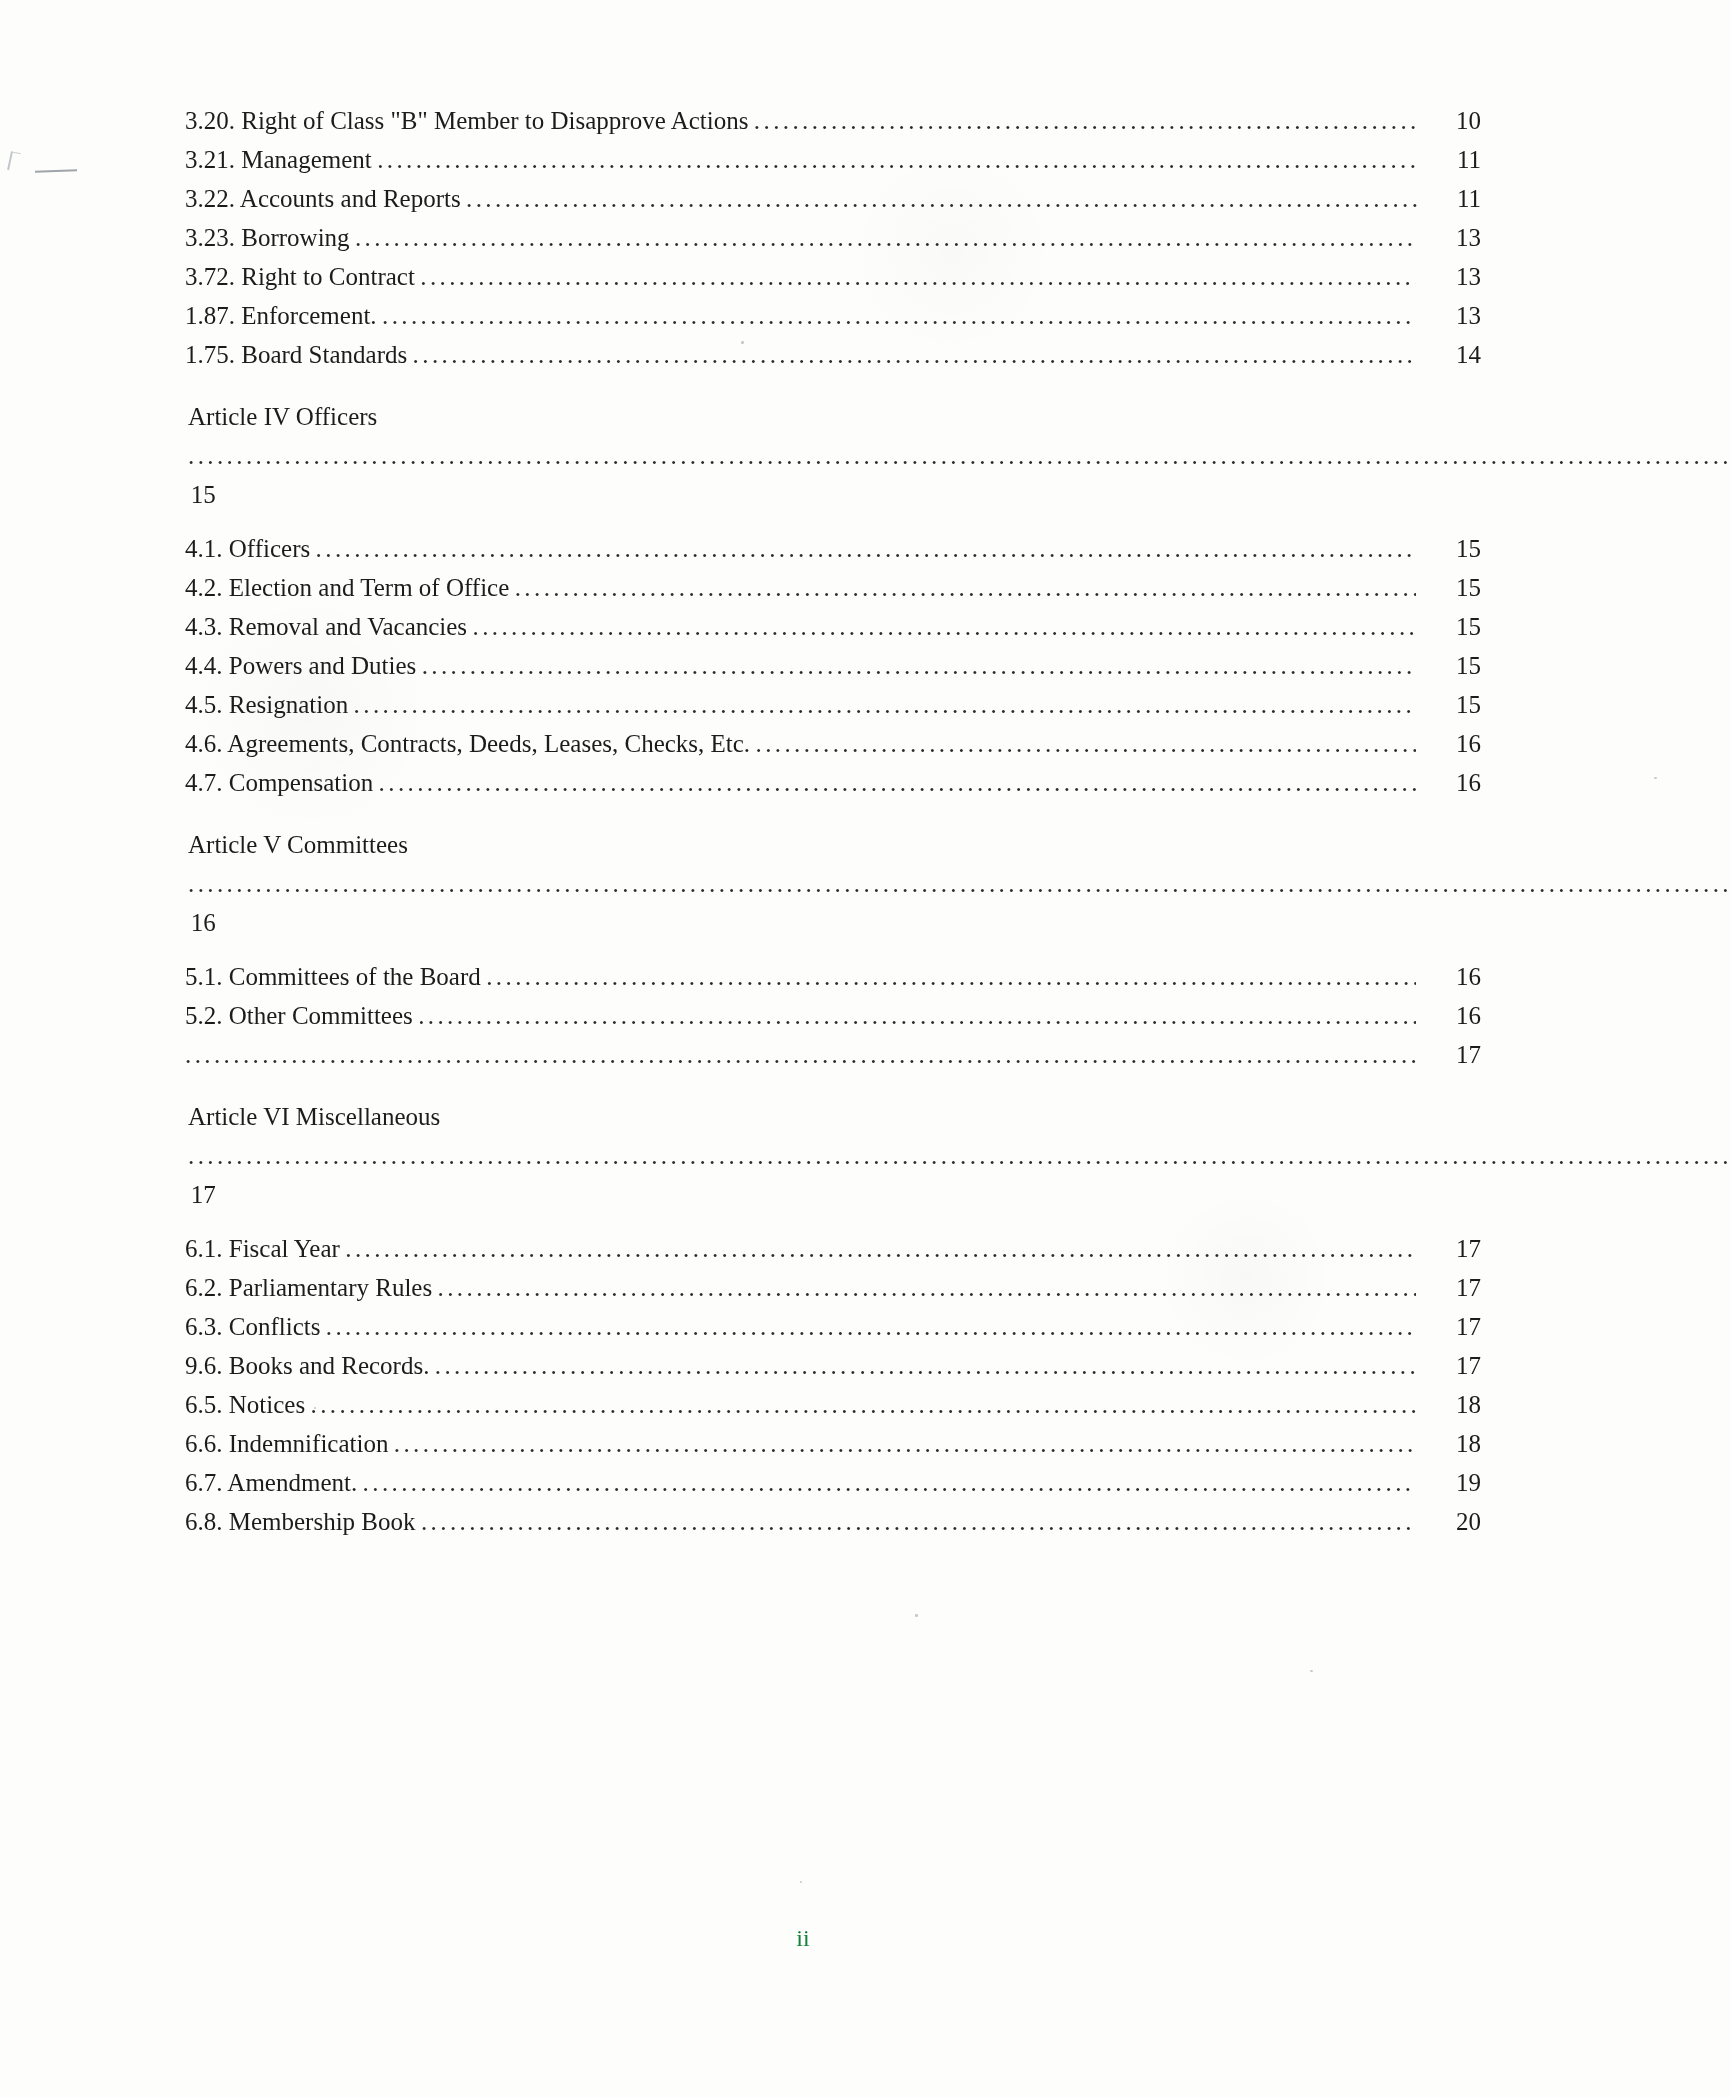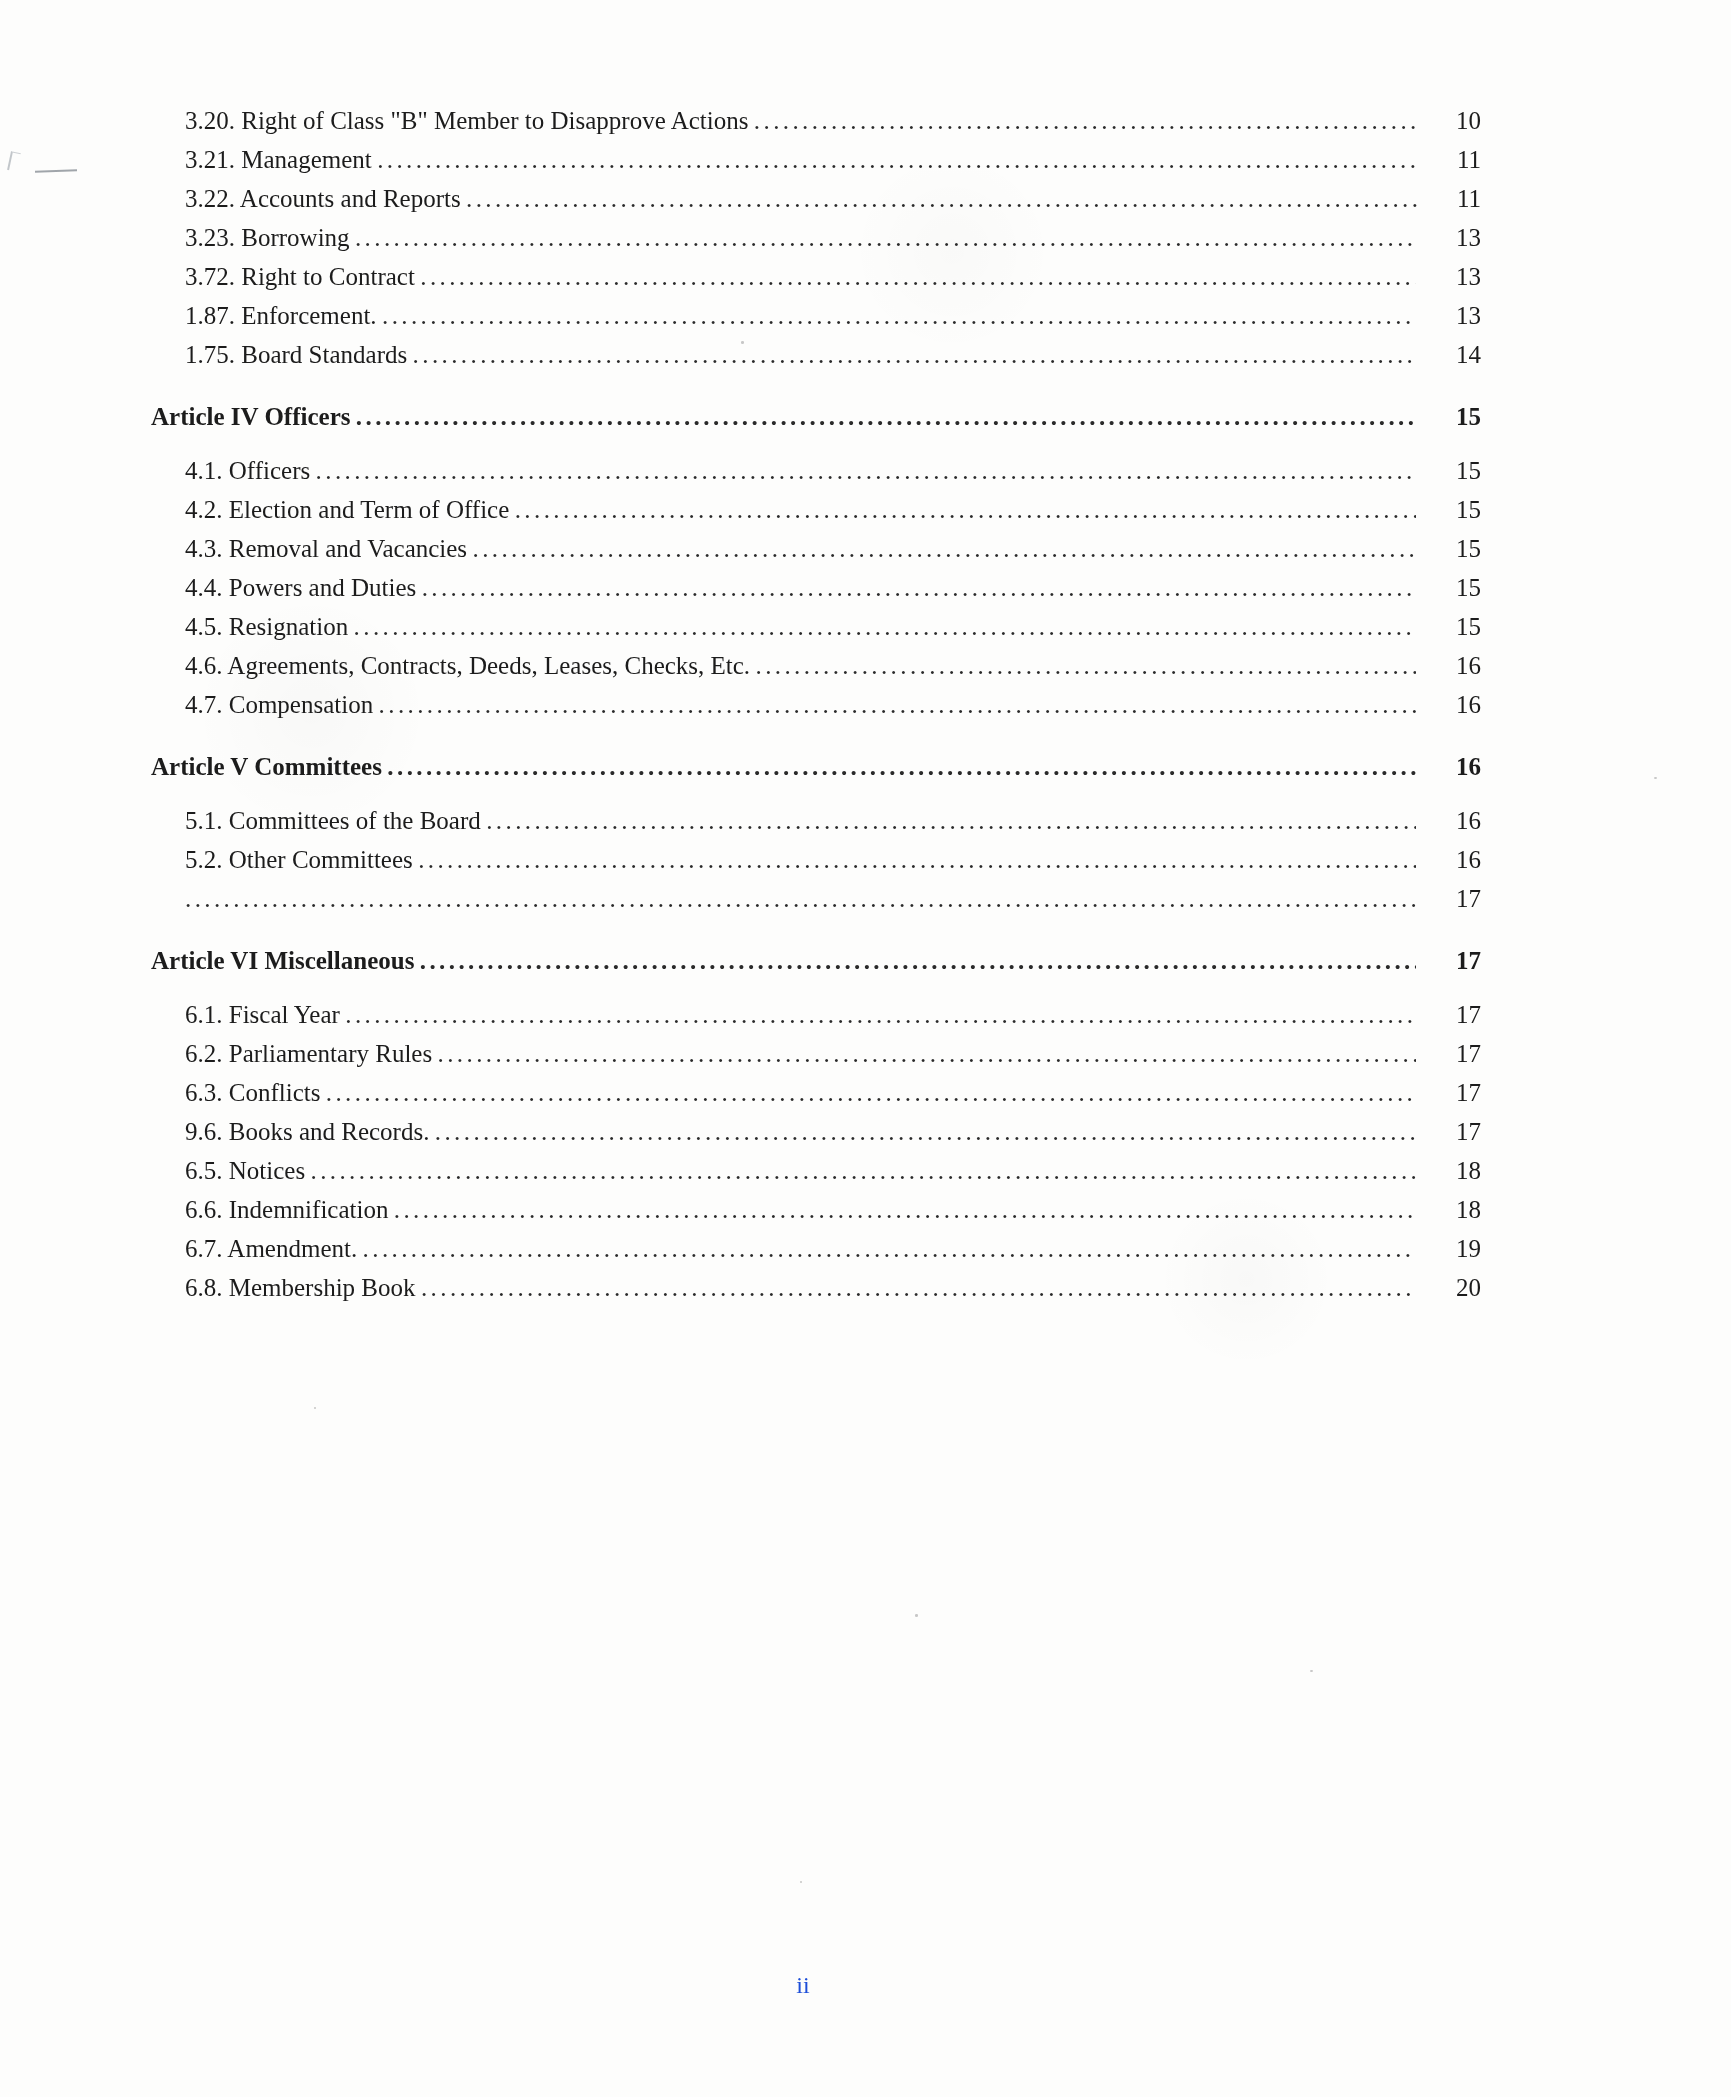--- a/index.html
+++ b/index.html
@@ -38,22 +38,23 @@
     display: flex;
     align-items: baseline;
     font-size: 25px;
     line-height: 39px;
     white-space: nowrap;
   }
   .toc-row.section {
     padding-left: 34px;
   }
   .toc-row.article {
-    font-weight: bold;
+    font-weight: normal;
     margin: 23px 0 15px 0;
+    flex-direction: column;
   }
   .toc-label {
     flex: 0 0 auto;
     padding-right: 5.4px;
   }
   .dot-leader {
     flex: 1 1 auto;
     overflow: hidden;
     white-space: nowrap;
     letter-spacing: 3.4px;
@@ -62,26 +63,26 @@
   }
   .toc-page {
     flex: 0 0 auto;
     padding-left: 2.7px;
     text-align: right;
     margin-left: 37px;
   }
 
   .folio {
     position: absolute;
-    top: 1972px;
+    top: 1925px;
     left: 0;
     width: 1606px;
     text-align: center;
     font-size: 24px;
-    color: #1d4ed8;
+    color: #15803d;
   }
 
   
   .artifact-dash {
     position: absolute;
     left: 35px;
     top: 170px;
     width: 42px;
     height: 2px;
     background: #8f959b;

